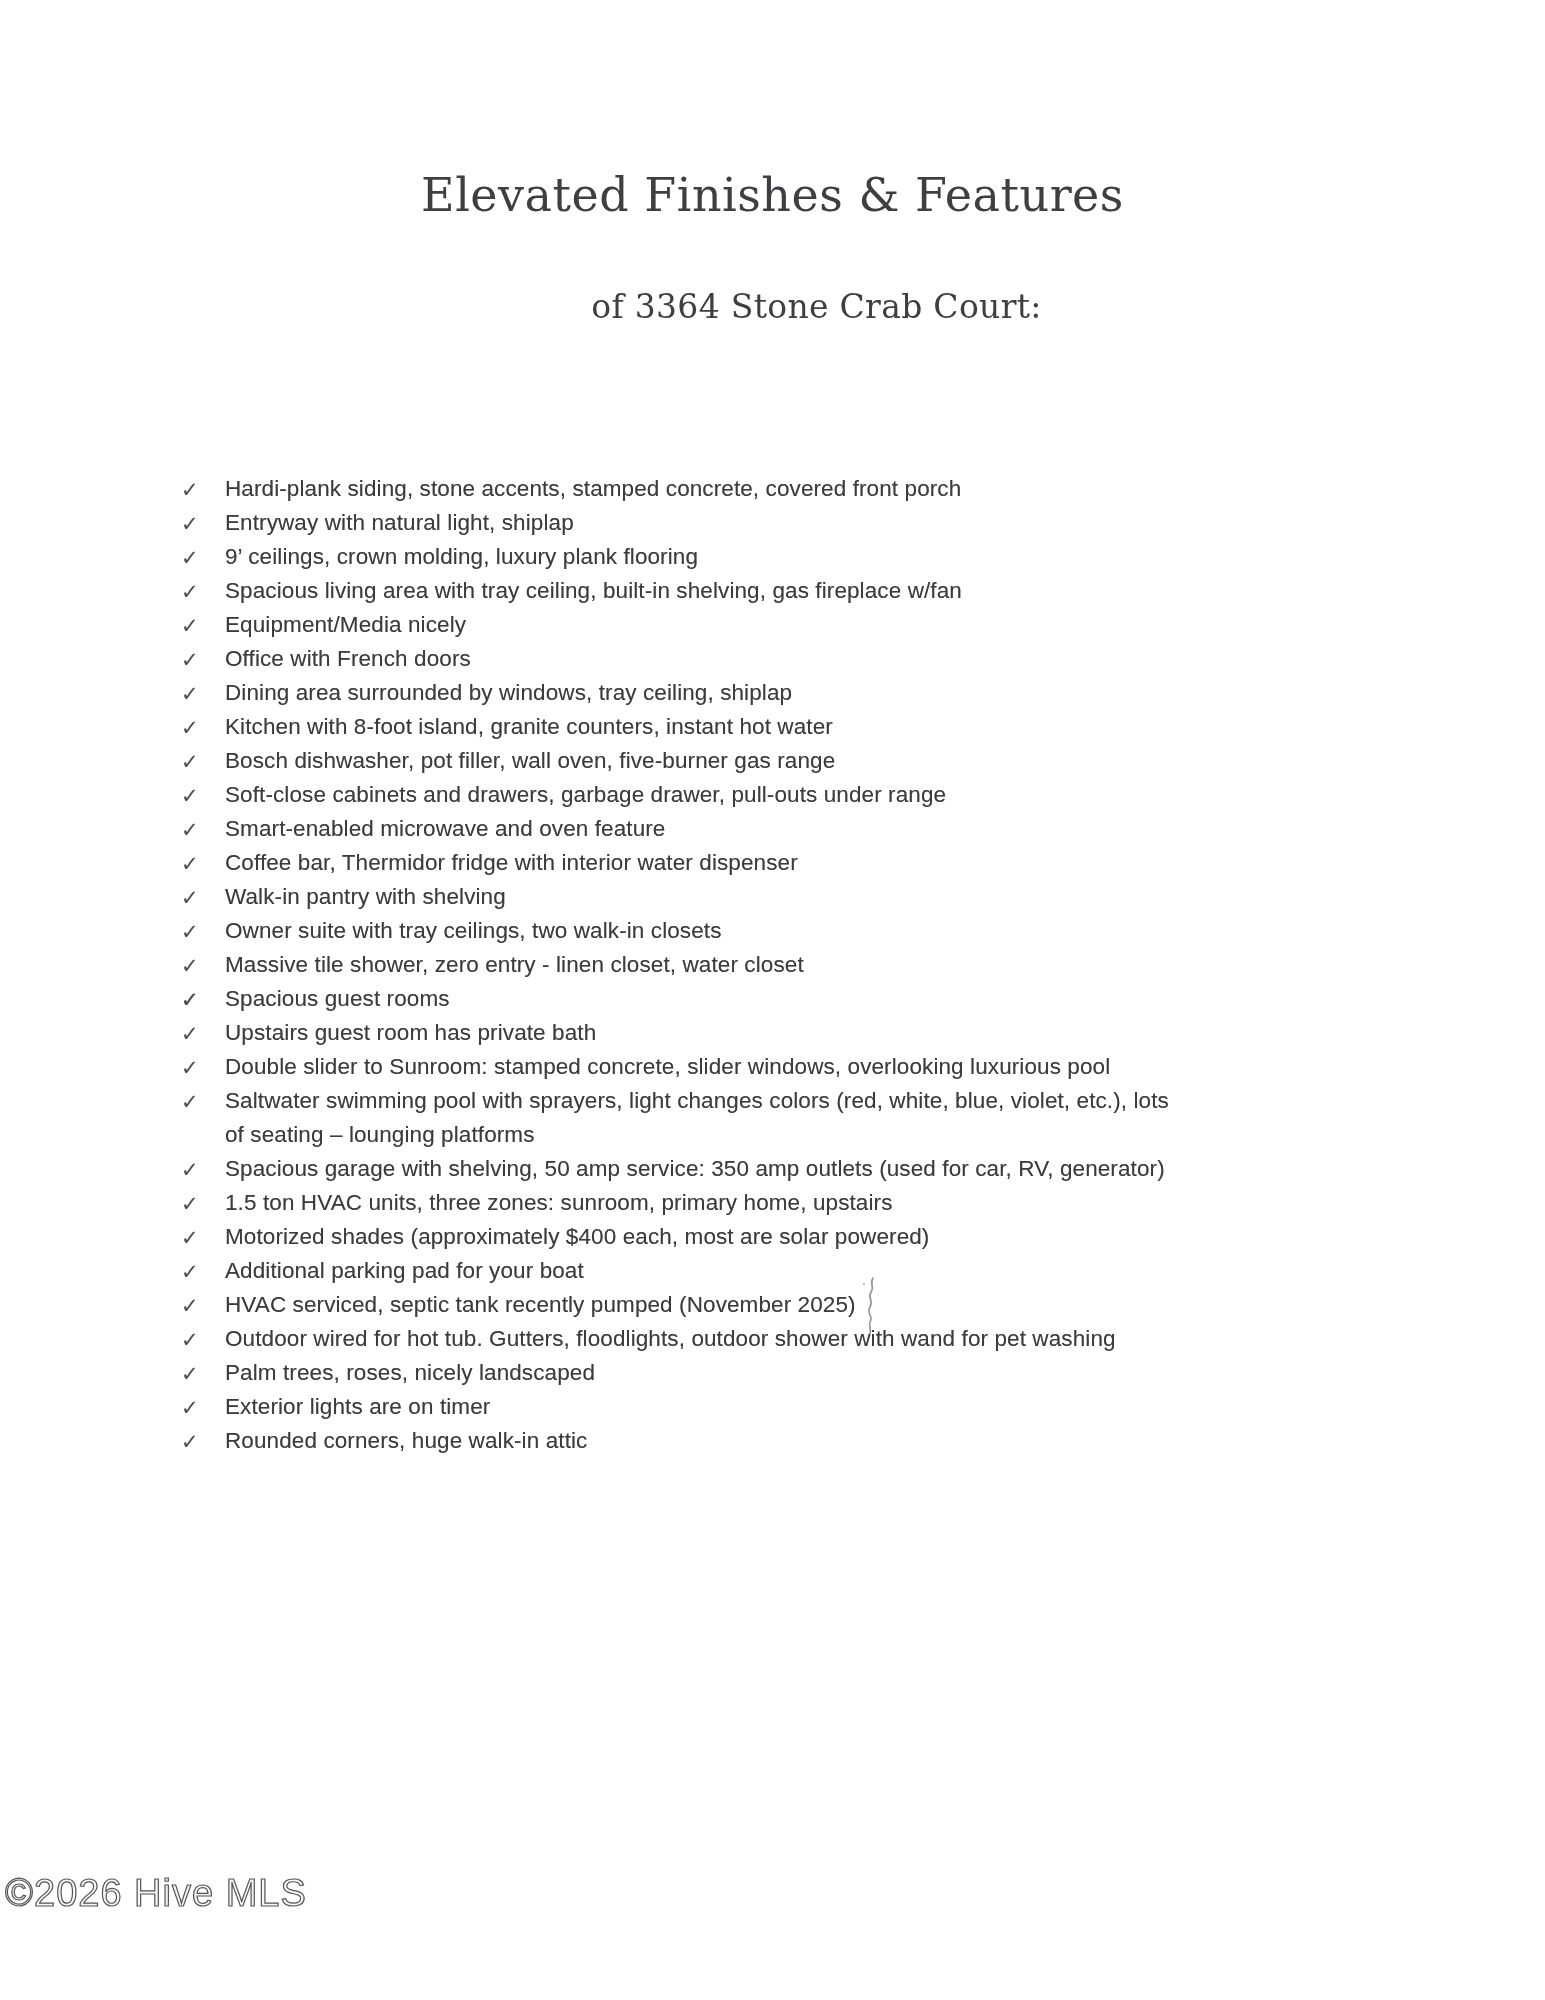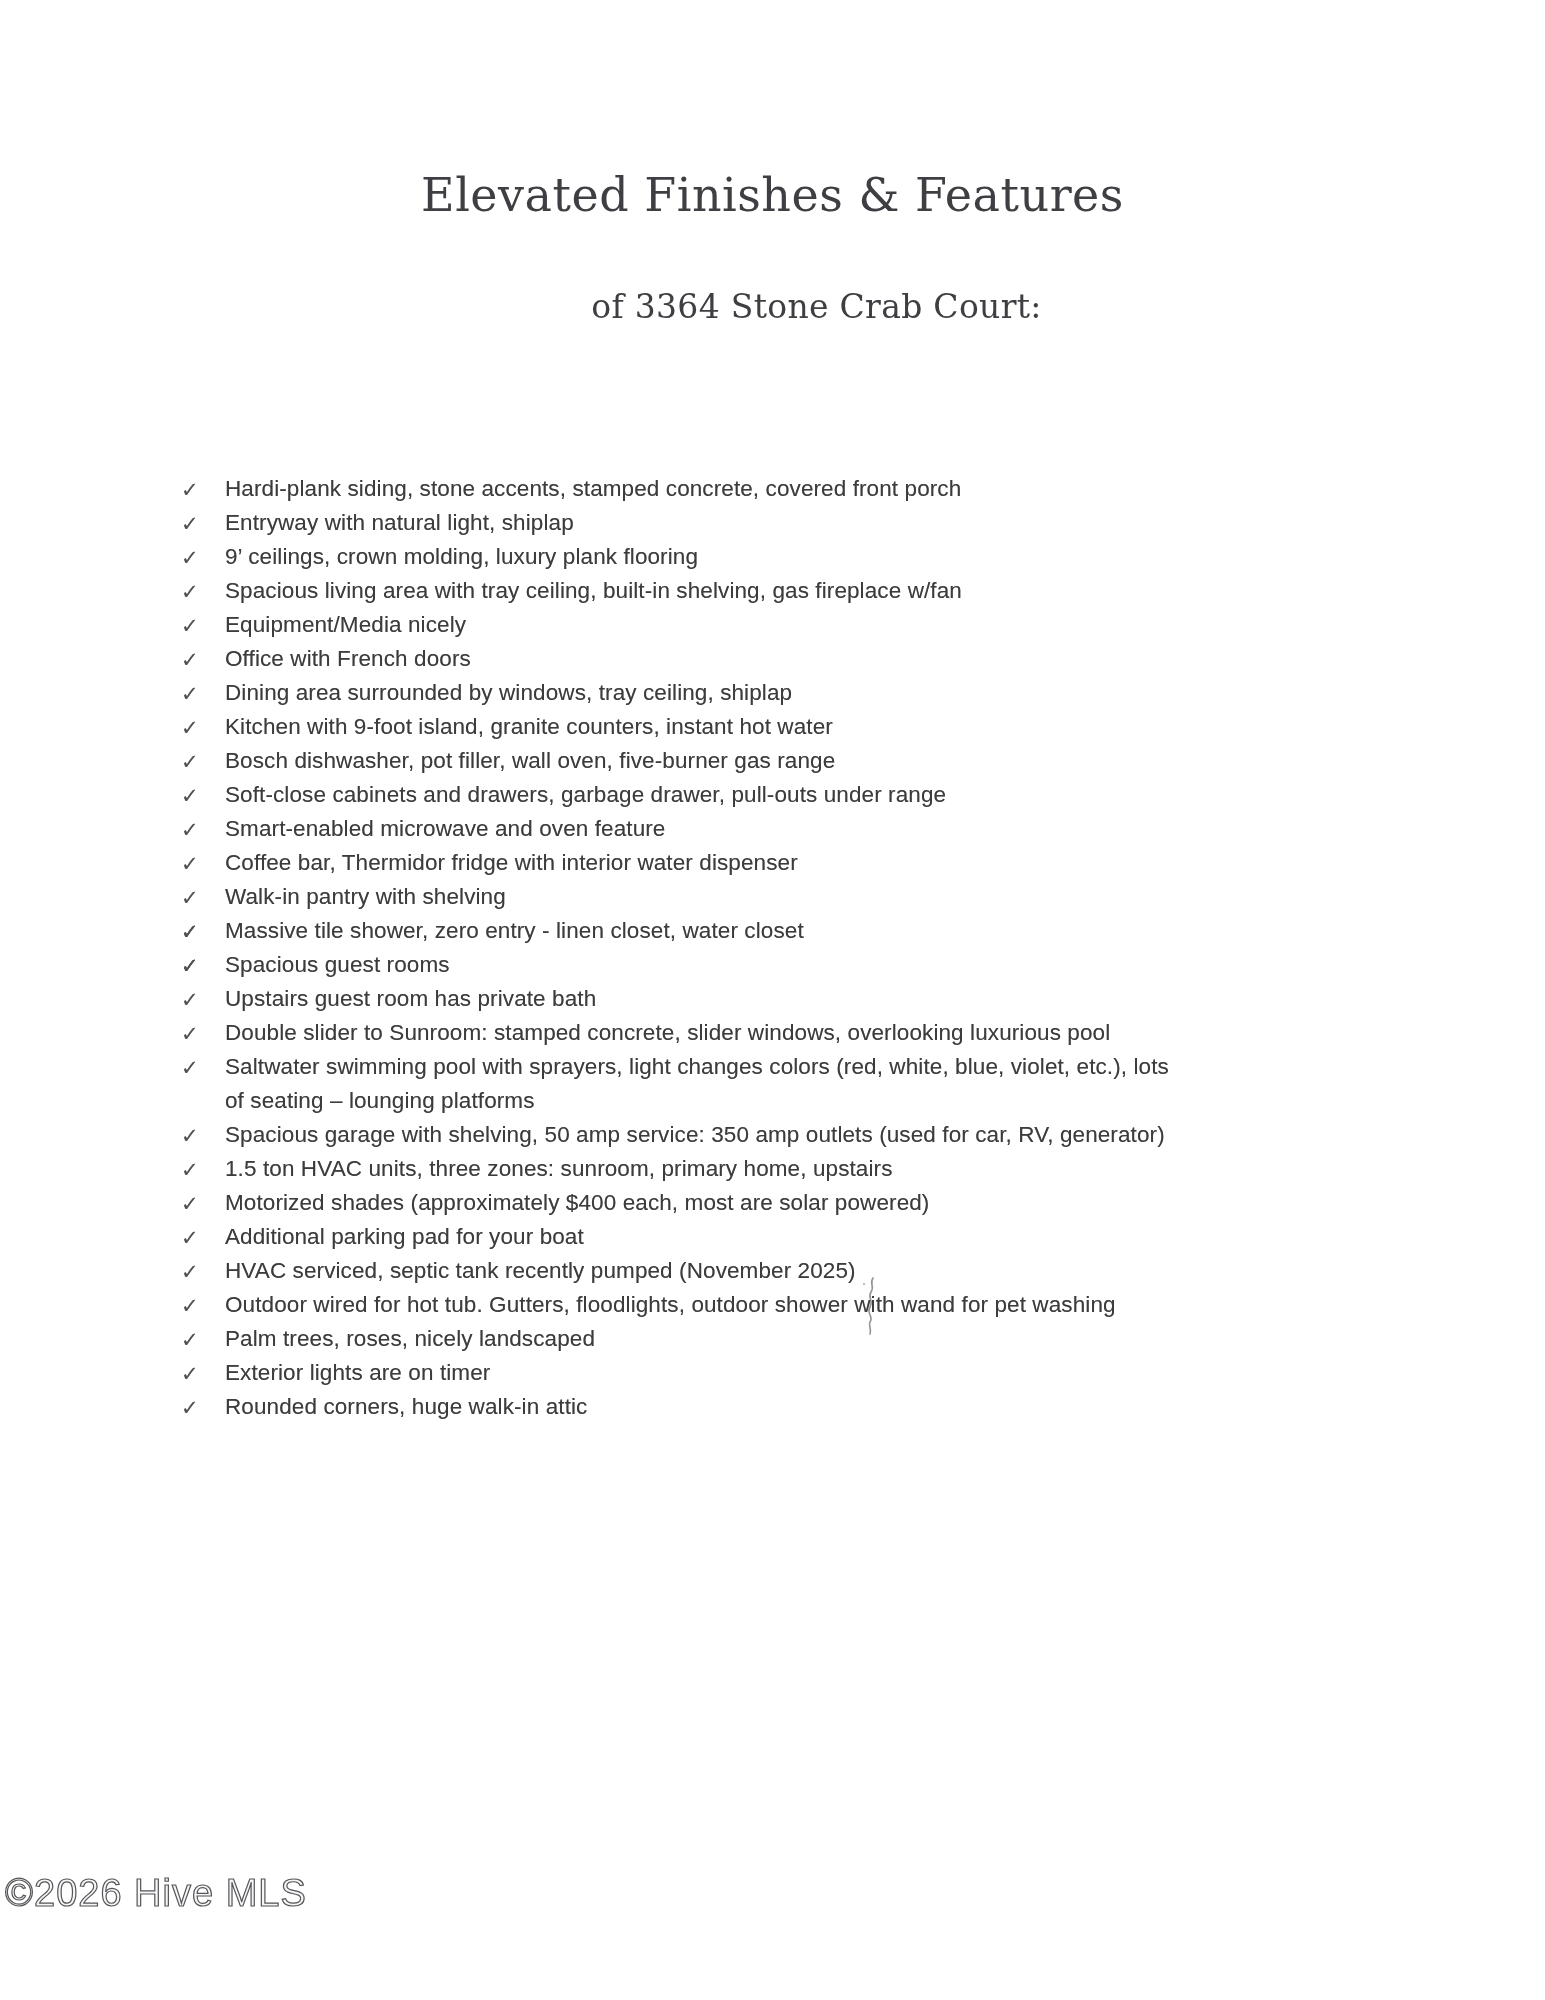--- a/index.html
+++ b/index.html
@@ -132,21 +132,21 @@
     <span class="txt">Office with French doors</span>
   </li>
 
   <li class="feature">
     <span class="check">✓</span>
     <span class="txt">Dining area surrounded by windows, tray ceiling, shiplap</span>
   </li>
 
   <li class="feature">
     <span class="check">✓</span>
-    <span class="txt">Kitchen with 9-foot island, granite counters, instant hot water</span>
+    <span class="txt">Kitchen with 8-foot island, granite counters, instant hot water</span>
   </li>
 
   <li class="feature">
     <span class="check">✓</span>
     <span class="txt">Bosch dishwasher, pot filler, wall oven, five-burner gas range</span>
   </li>
 
   <li class="feature">
     <span class="check">✓</span>
     <span class="txt">Soft-close cabinets and drawers, garbage drawer, pull-outs under range</span>
@@ -162,20 +162,21 @@
     <span class="txt">Coffee bar, Thermidor fridge with interior water dispenser</span>
   </li>
 
   <li class="feature">
     <span class="check">✓</span>
     <span class="txt">Walk-in pantry with shelving</span>
   </li>
 
   <li class="feature">
     <span class="check">✓</span>
+    <span class="txt">Owner suite with tray ceilings, two walk-in closets</span>
   </li>
 
   <li class="feature">
     <span class="check">✓</span>
     <span class="txt">Massive tile shower, zero entry - linen closet, water closet</span>
   </li>
 
   <li class="feature">
     <span class="check">✓</span>
   </li>

